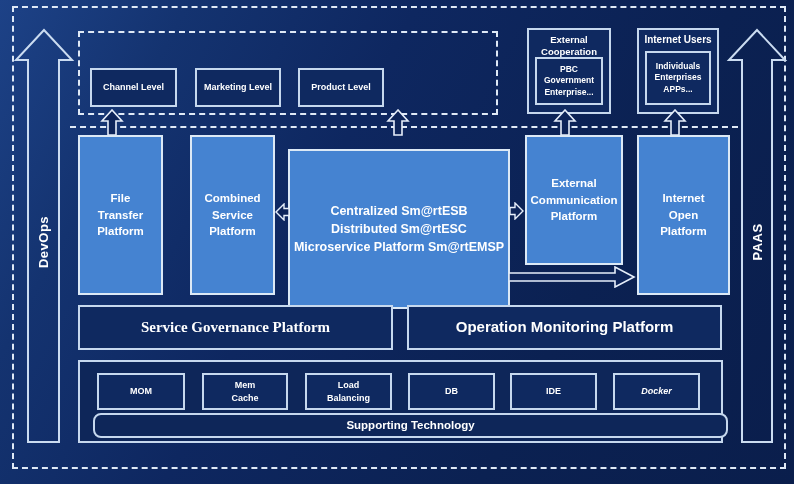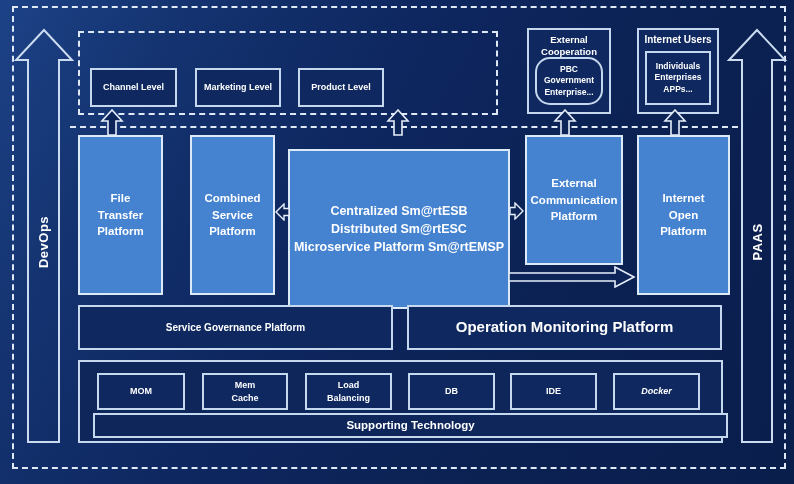--- a/index.html
+++ b/index.html
@@ -54,21 +54,21 @@
 
   <div class="abs dashed" style="left:78px;top:31px;width:420px;height:84px;"></div>
 
   <div class="abs dark-box" style="left:90px;top:68px;width:87px;height:39px;font-size:9px;">Channel Level</div>
   <div class="abs dark-box" style="left:195px;top:68px;width:86px;height:39px;font-size:9px;">Marketing Level</div>
   <div class="abs dark-box" style="left:298px;top:68px;width:86px;height:39px;font-size:9px;">Product Level</div>
 
   <div class="abs titled-box" style="left:527px;top:28px;width:84px;height:86px;">
     <div class="title" style="font-size:9.5px;">External
 Cooperation</div>
-    <div class="inner" style="height:44px;font-size:8.5px;border-radius:15px;">PBC Government
+    <div class="inner" style="height:44px;font-size:8.5px;">PBC Government
 Enterprise...</div>
   </div>
 
   <div class="abs titled-box" style="left:637px;top:28px;width:82px;height:86px;">
     <div class="title" style="font-size:10px;">Internet Users</div>
     <div class="inner" style="height:50px;font-size:8.5px;">Individuals
 Enterprises
 APPs...</div>
   </div>
 
@@ -107,29 +107,29 @@
     <polygon points="1,9 9,1 9,5.5 14,5.5 14,12.5 9,12.5 9,17" fill="#0d2459" stroke="#e6eefa" stroke-width="1.4"></polygon>
   </svg>
   <svg class="abs" style="left:509px;top:202px;" width="15" height="18" viewBox="0 0 15 18">
     <polygon points="14,9 6,1 6,5.5 1,5.5 1,12.5 6,12.5 6,17" fill="#0d2459" stroke="#e6eefa" stroke-width="1.4"></polygon>
   </svg>
 
   <svg class="abs" style="left:509px;top:266px;" width="127" height="22" viewBox="0 0 127 22">
     <polygon points="0,7 106,7 106,1 125,11 106,21 106,15 0,15" fill="#0d2459" stroke="#e6eefa" stroke-width="1.6"></polygon>
   </svg>
 
-  <div class="abs dark-box" style="left:78px;top:305px;width:315px;height:45px;font-size:10px;">Service Governance Platform</div>
+  <div class="abs dark-box" style="left:78px;top:305px;width:315px;height:45px;font-size:15px;font-family:Liberation Serif, serif;">Service Governance Platform</div>
   <div class="abs dark-box" style="left:407px;top:305px;width:315px;height:45px;font-size:15px;">Operation Monitoring Platform</div>
 
   <div class="abs" style="left:78px;top:360px;width:645px;height:83px;border:2px solid #c6d8ee;background:#0e2659;"></div>
 
   <div class="abs dark-box" style="left:202px;top:373px;width:86px;height:37px;font-size:9px;">Mem
 Cache</div>
   <div class="abs dark-box" style="left:97px;top:373px;width:88px;height:37px;font-size:9px;">MOM</div>
   <div class="abs dark-box" style="left:305px;top:373px;width:87px;height:37px;font-size:9px;">Load
 Balancing</div>
   <div class="abs dark-box" style="left:408px;top:373px;width:87px;height:37px;font-size:9px;">DB</div>
   <div class="abs dark-box" style="left:510px;top:373px;width:87px;height:37px;font-size:9px;">IDE</div>
   <div class="abs dark-box" style="left:613px;top:373px;width:87px;height:37px;font-size:9px;font-style:italic;">Docker</div>
 
-  <div class="abs dark-box" style="left:93px;top:413px;width:635px;height:25px;font-size:11.5px;background:#0e2659;">Supporting Technology</div>
+  <div class="abs dark-box" style="left:93px;top:413px;width:635px;height:25px;font-size:11.5px;background:#0e2659;border-radius:8px;">Supporting Technology</div>
 
 </div>
 
 </body></html>

